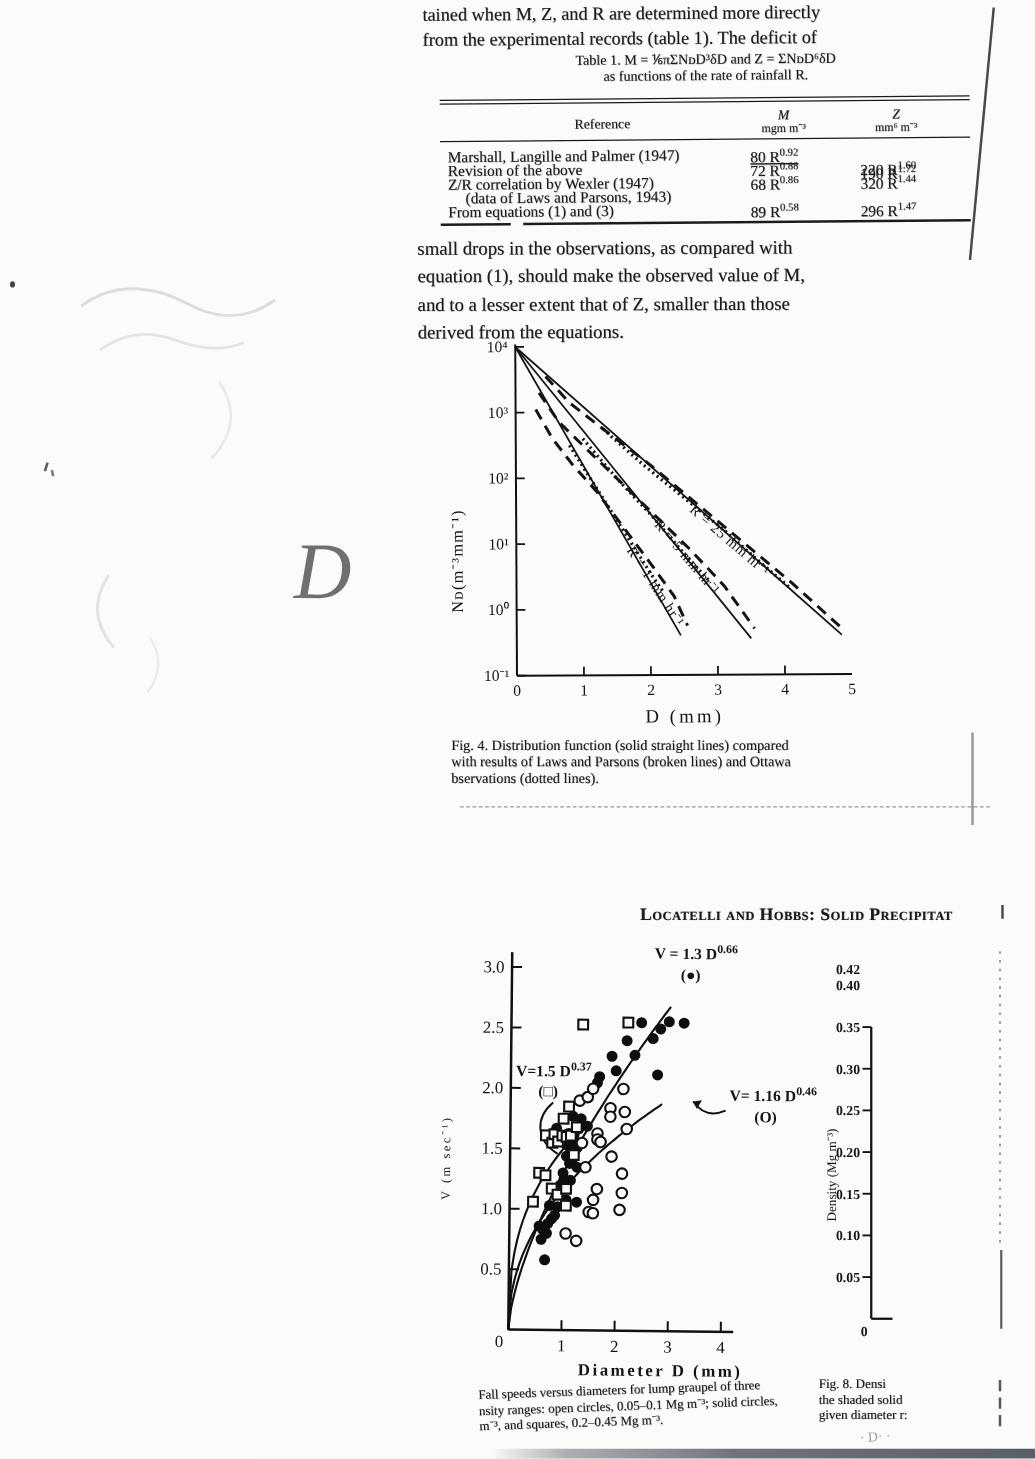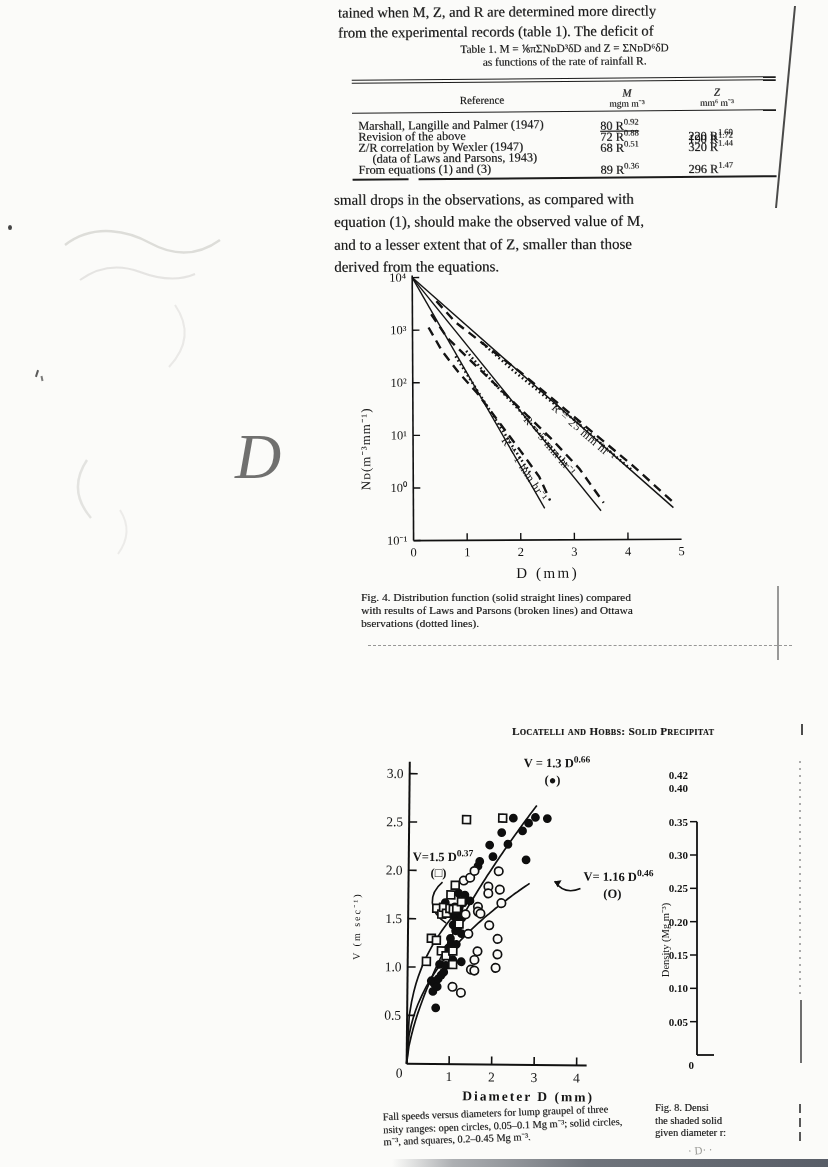--- a/index.html
+++ b/index.html
@@ -8,21 +8,21 @@
   .abs{position:absolute;}
   .ink{color:#1a1a1a;text-shadow:0.4px 0.3px 0.6px rgba(30,30,30,0.5);}
   .top-para{font-size:14.6px;line-height:19.5px;width:456px;transform:rotate(-0.4deg);}
   .mid-para{font-size:15px;line-height:22.4px;width:458px;transform:rotate(-0.2deg);}
   .tbl{font-size:12.3px;transform:rotate(-0.5deg);}
   .tbl-title{font-size:11.3px;text-align:center;line-height:13px;}
   .rule{position:absolute;background:#1c1c1c;height:1.3px;}
   .hdr{font-size:11px;text-align:center;line-height:11px;}
   .cap{font-size:11.4px;line-height:13.2px;}
   .cap .sc{font-variant:small-caps;}
-  .jhdr{font-variant:small-caps;font-weight:bold;font-size:11px;letter-spacing:0.4px;}
+  .jhdr{font-variant:small-caps;font-weight:bold;font-size:14px;letter-spacing:0.4px;}
   .smallcap{font-size:10.4px;line-height:12.6px;}
   i.v{font-style:italic;}
   sup{font-size:8.5px;}
   .bar{position:absolute;background:#222;}
   .ghost{color:#c7c6c2;text-shadow:none;}
   svg text{font-family:"Liberation Serif", serif;fill:#141414;}
 </style>
 </head>
 <body>
 
@@ -57,26 +57,26 @@
       <span class="abs" style="left:336px;top:89px;text-align:right;"><span>190 R</span><sup>1.72</sup></span>
     </div>
     <div>
       <span class="abs" style="left:6px;top:86px;">Revision of the above</span>
       <span class="abs" style="left:248px;top:86px;"><span>72 R</span><sup>0.88</sup></span>
       <span class="abs" style="left:336px;top:86px;"><span>220 R</span><sup>1.60</sup></span>
     </div>
     <div>
       <span class="abs" style="left:6px;top:97px;">Z/R correlation by Wexler (1947)</span>
       <span class="abs" style="left:20px;top:108px;">(data of Laws and Parsons, 1943)</span>
-      <span class="abs" style="left:248px;top:97px;"><span>68 R</span><sup>0.51</sup></span>
+      <span class="abs" style="left:248px;top:97px;"><span>68 R</span><sup>0.86</sup></span>
       <span class="abs" style="left:336px;top:97px;"><span>320 R</span><sup>1.44</sup></span>
     </div>
     <div>
       <span class="abs" style="left:6px;top:119px;">From equations (1) and (3)</span>
-      <span class="abs" style="left:248px;top:119px;"><span>89 R</span><sup>0.36</sup></span>
+      <span class="abs" style="left:248px;top:119px;"><span>89 R</span><sup>0.58</sup></span>
       <span class="abs" style="left:336px;top:119px;"><span>296 R</span><sup>1.47</sup></span>
     </div>
     <div class="rule" style="left:0;top:135px;width:56px;height:1.6px;"></div>
     <div class="rule" style="left:66px;top:135px;width:358px;height:1.6px;"></div>
   </div>
 
   <div class="abs mid-para ink" style="left:334px;top:188px;">
     <div>small drops in the observations, as compared with</div>
     <div>equation (1), should make the observed value of M,</div>
     <div>and to a lesser extent that of Z, smaller than those</div>

